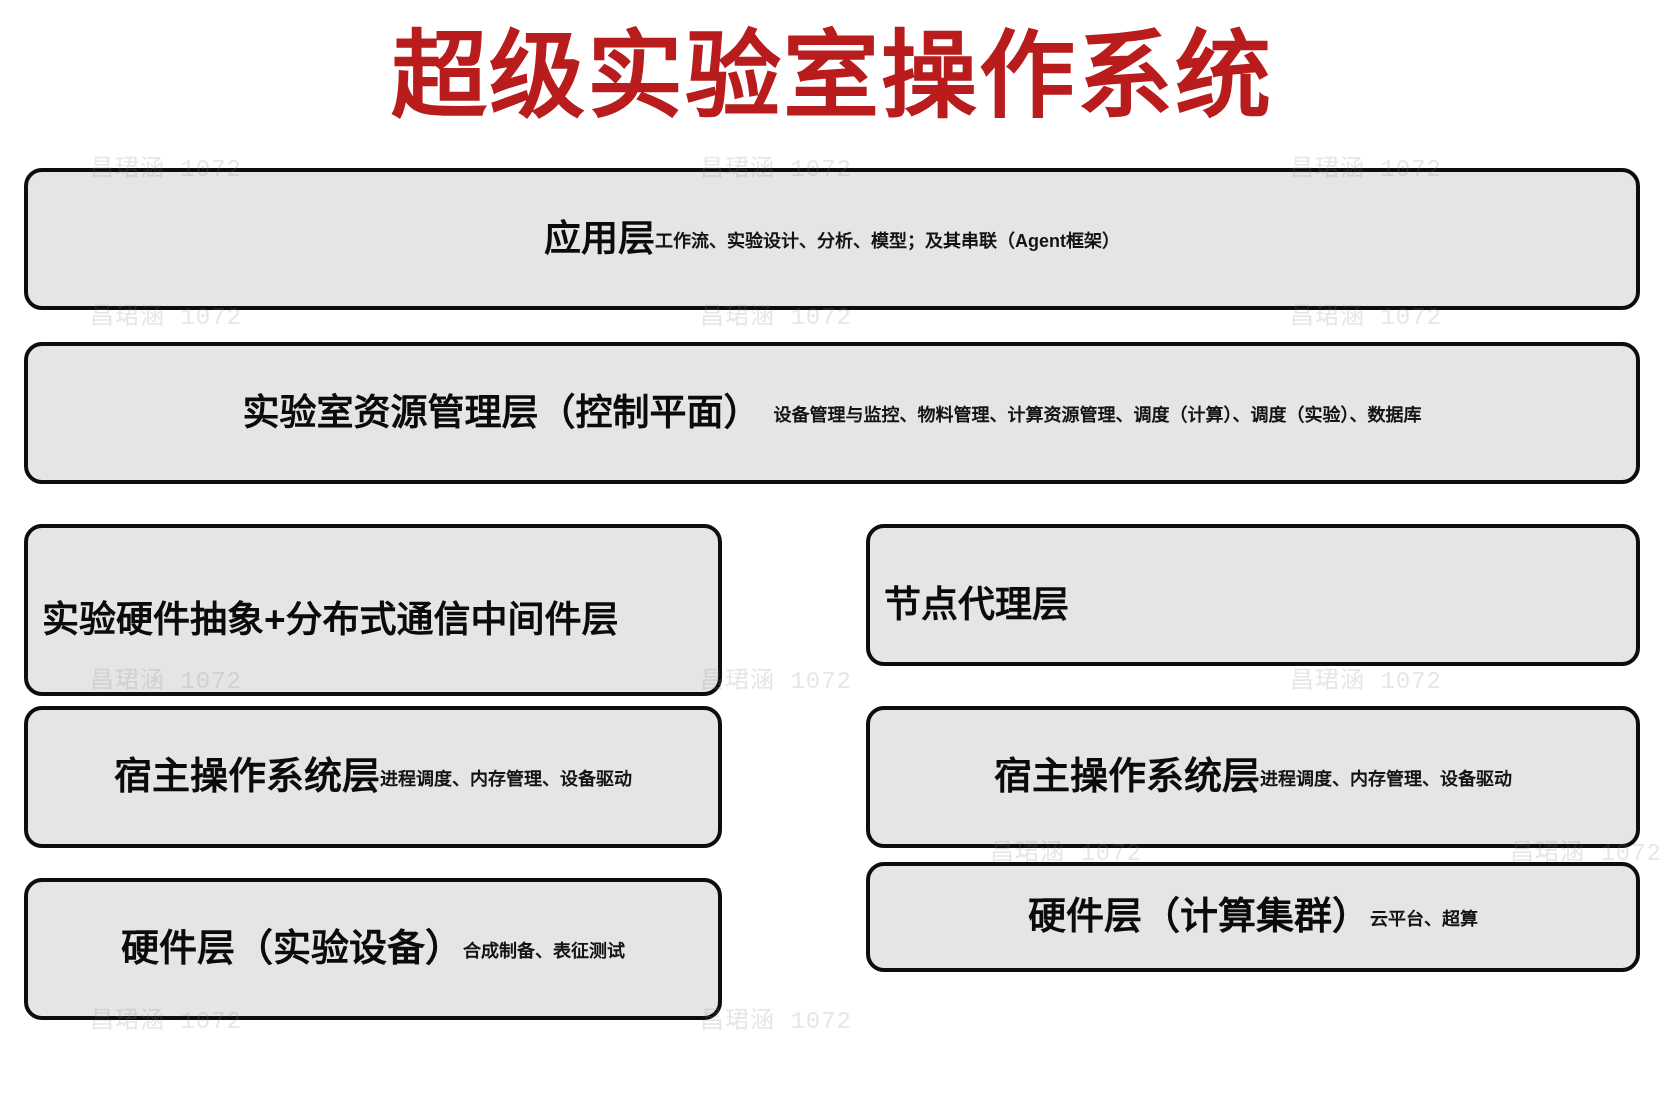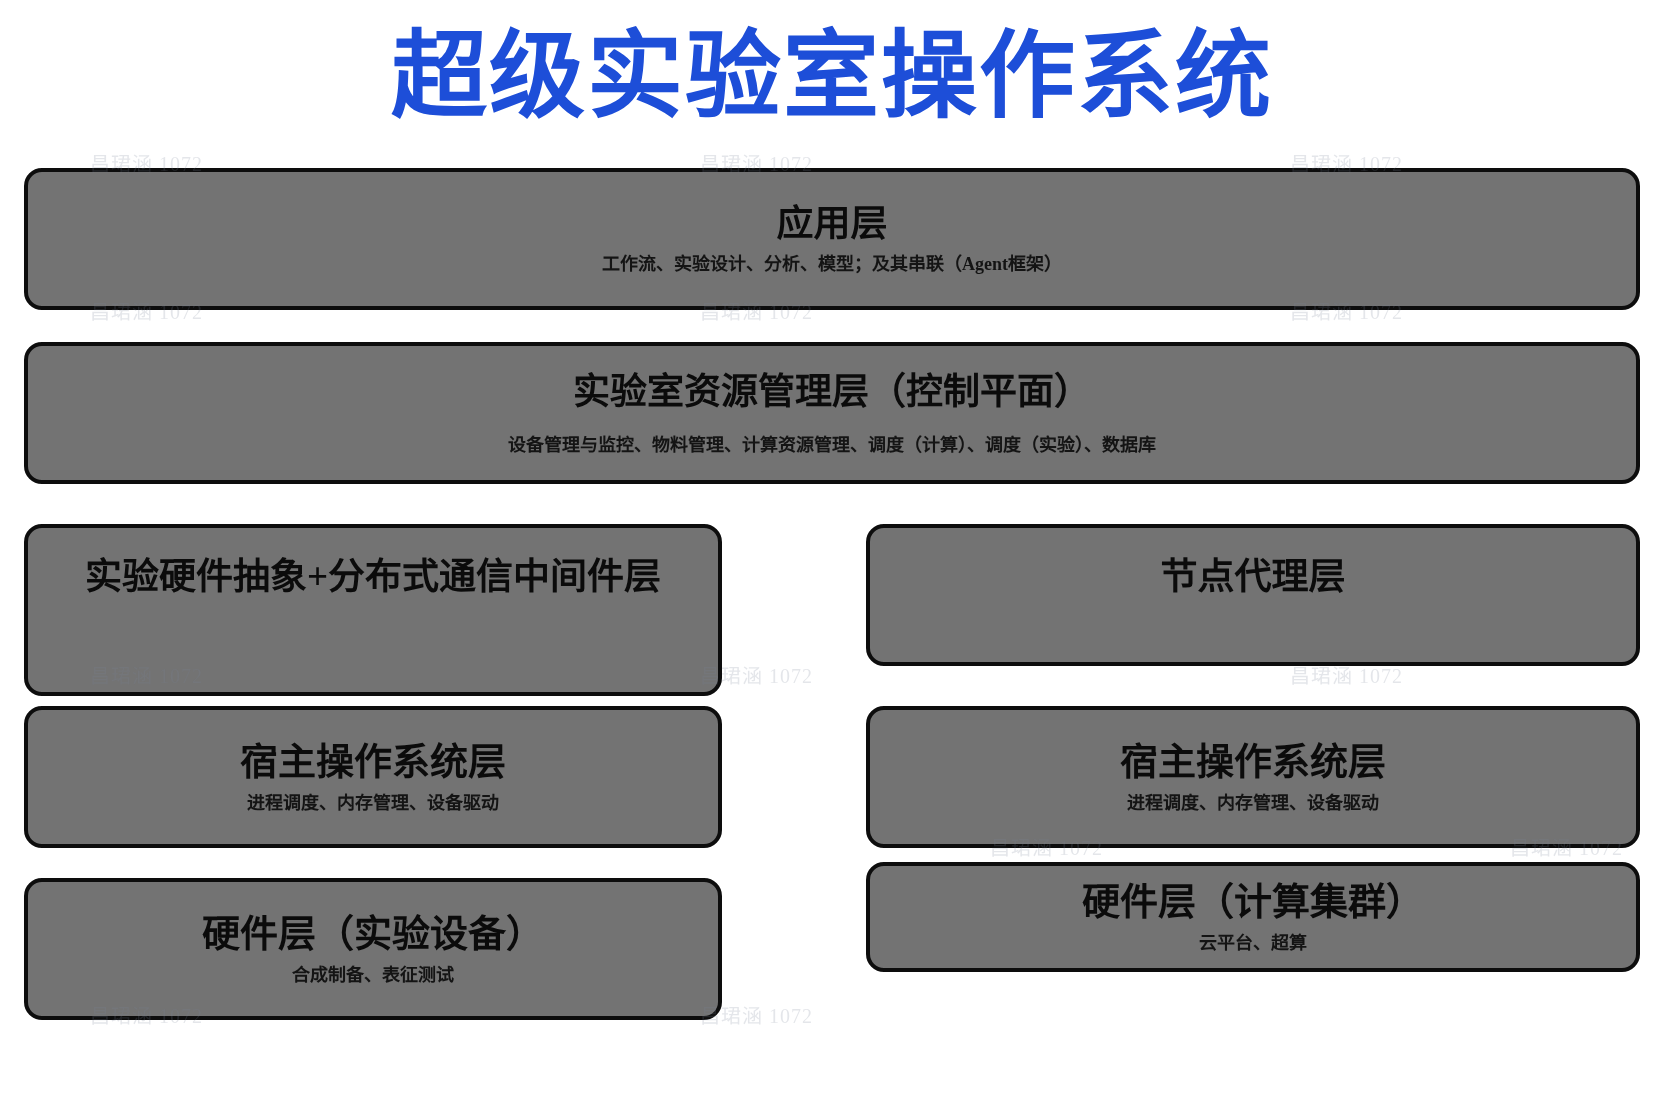--- a/index.html
+++ b/index.html
@@ -18,64 +18,63 @@
 
   
   #watermarks {
     position: absolute;
     inset: 0;
     pointer-events: none;
     z-index: 5;
   }
   .wm {
     position: absolute;
-    font-size: 20px;
+    font-size: 24px;
     color: rgba(120, 130, 150, 0.20);
-    font-family: Liberation Serif, serif;
+    font-family: Liberation Mono, monospace;
     white-space: nowrap;
     letter-spacing: 1px;
     transform: rotate(0deg);
   }
 
   
   #title {
     position: absolute;
     top: 6px;
     left: 0;
     width: 1664px;
     text-align: center;
     font-size: 96px;
     line-height: 140px;
     font-weight: 800;
     letter-spacing: 2px;
-    color: #1d4ed8;
+    color: #b91c1c;
     z-index: 2;
   }
 
   
   #diagram {
     position: absolute;
     top: 0;
     left: 0;
     width: 1664px;
     height: 1120px;
     z-index: 3;
   }
   .layer-box {
     position: absolute;
-    background: #737373;
+    background: #e5e5e5;
     border: 4px solid #0d0d0d;
     border-radius: 18px;
     box-sizing: border-box;
     display: flex;
-    flex-direction: column;
+    flex-direction: row;
     align-items: center;
     justify-content: center;
     padding: 6px 14px;
-    font-family: Liberation Serif, serif;
   }
   .layer-title {
     font-size: 38px;
     font-weight: 700;
     line-height: 1.25;
     color: #0b0b0b;
     text-align: center;
     white-space: nowrap;
   }
   .layer-title.big {

